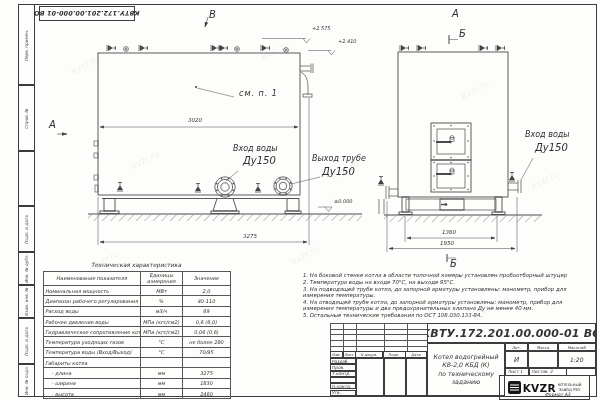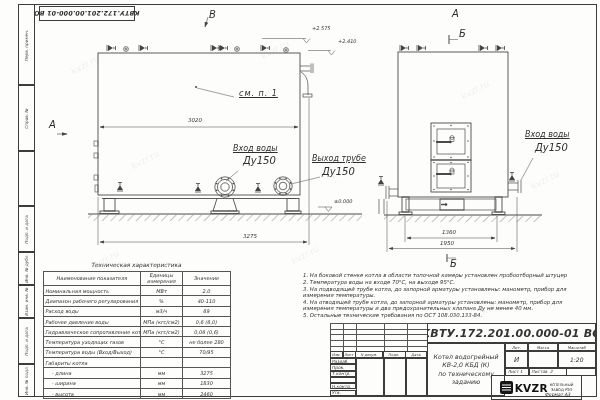--- a/index.html
+++ b/index.html
@@ -8,21 +8,21 @@
   .abs{position:absolute;}
   .frame{position:absolute;left:18px;top:4px;width:577px;height:391px;border:1.2px solid #3c3c3c;}
   
   .mcell{position:absolute;left:18px;width:15px;border:0.7px solid #3c3c3c;display:flex;align-items:center;justify-content:center;overflow:hidden;}
   .mcell span{transform:rotate(-90deg);white-space:nowrap;font-size:4.2px;color:#444;}
   
   .stamp{position:absolute;left:39px;top:6px;width:94px;height:13px;border:0.9px solid #3c3c3c;
          display:flex;align-items:center;justify-content:center;}
   .stamp span{transform:rotate(180deg);font-size:6.3px;font-weight:bold;white-space:nowrap;letter-spacing:0.2px;}
   
-  .lbl{position:absolute;white-space:nowrap;line-height:1;}.fs45{font-size:4.5px;}.fs5{font-size:5px;}.fs55{font-size:5.5px;}.fs8{font-size:8px;text-decoration:underline;}.fs10{font-size:10px;}
+  .lbl{position:absolute;white-space:nowrap;line-height:1;}.fs45{font-size:4.5px;}.fs5{font-size:5px;}.fs55{font-size:5.5px;}.fs8{font-size:8px;}.fs10{font-size:10px;}
   
   .spec{position:absolute;left:43px;top:271px;width:187px;border-collapse:collapse;table-layout:fixed;}
   .spec td,.spec th{border:0.5px solid #555;font-size:5px;font-weight:normal;font-style:italic;
         padding:0 1.5px;height:9.3px;overflow:hidden;white-space:nowrap;color:#333;}
   .spec th{height:13px;text-align:center;white-space:normal;line-height:1.15;}
   .spec td.c{text-align:center;}
   .spec-title{position:absolute;left:43px;top:262px;width:187px;text-align:center;font-size:5.8px;color:#333;}
   
   .notes{position:absolute;left:303px;top:272px;width:272px;font-size:5.4px;line-height:1.18;color:#333;}
   .notes .note{margin-bottom:0.5px;}
@@ -504,21 +504,21 @@
       </div>
     <div class="cell cc" style="left:198px;top:28px;width:30px;height:17px"></div>
     <div class="cell cc" style="left:227.5px;top:28px;width:38.5px;height:17px;font-size:6px">
         <span>1:20</span>
       </div>
 
     <div class="cell" style="left:175px;top:44.5px;width:24px;height:8px;padding-left:2px"><span>Лист</span>&nbsp;<span>1</span></div>
     <div class="cell" style="left:198.5px;top:44.5px;width:38px;height:8px;padding-left:2px"><span>Листов</span>&nbsp;&nbsp;<span>2</span></div>
     <div class="cell" style="left:236px;top:44.5px;width:30px;height:8px"></div>
 
-    <div class="cell cc" style="left:161px;top:52px;width:91px;height:25px">
+    <div class="cell cc" style="left:169px;top:52px;width:91px;height:25px">
       <div class="logo-wrap">
         <svg width="13" height="13">
           <rect width="13" height="13" rx="2" fill="#161616"></rect>
           <path d="M2,4 h9 M2,6.5 h9 M2,9 h9" stroke="#fff" stroke-width="1.1"></path>
         </svg>
         <span class="logo-kvzr">KVZR</span>
         <span class="logo-co">КОТЕЛЬНЫЙ
 ЗАВОД РЭП</span>
       </div>
     </div>

